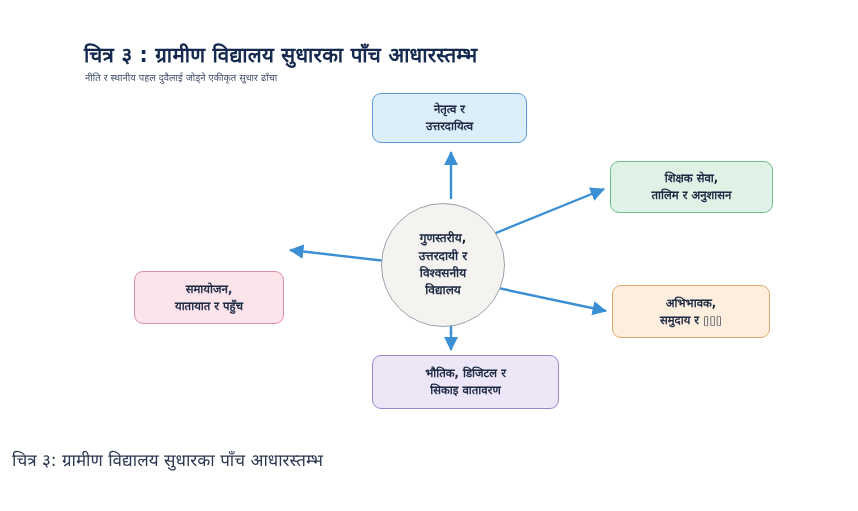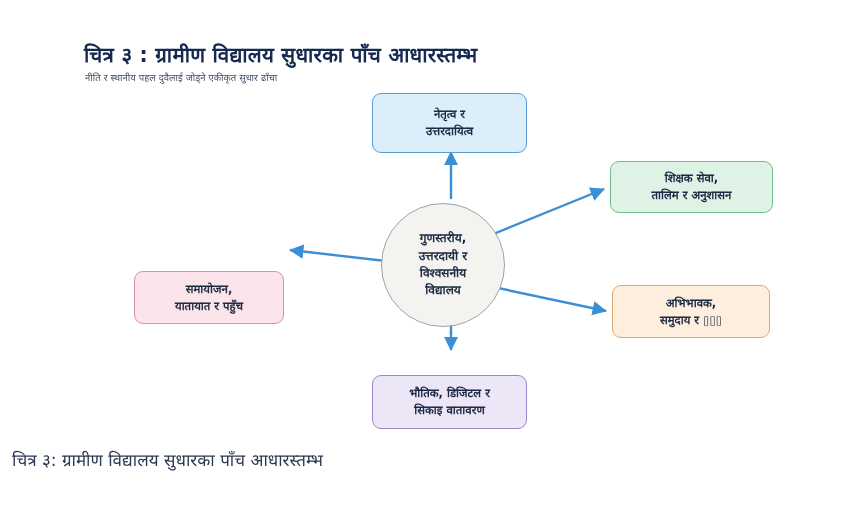--- a/index.html
+++ b/index.html
@@ -94,24 +94,24 @@
   }
   .node-label {
     font-size: 11.5px;
     font-weight: bold;
     color: #1d2a44;
     line-height: 1.45;
     white-space: pre-line;
   }
 
   
-  #node-0 { left: 360px; top: 9px;   width: 155px; height: 60px; }
+  #node-0 { left: 360px; top: 9px;   width: 155px; height: 50px; }
   #node-1 { left: 598px; top: 77px;  width: 163px; height: 52px; }
   #node-2 { left: 600px; top: 201px; width: 158px; height: 53px; }
-  #node-3 { left: 360px; top: 271px; width: 155px; height: 54px; margin-top: 20px; }
+  #node-3 { left: 360px; top: 271px; width: 187px; height: 54px; }
   #node-4 { left: 122px; top: 139px; width: 150px; height: 53px; margin-top: 48px; }
 
   
   .caption {
     position: absolute;
     left: 0;
     top: 448px;
     width: 858px;
     text-align: left;
     font-size: 17px;

